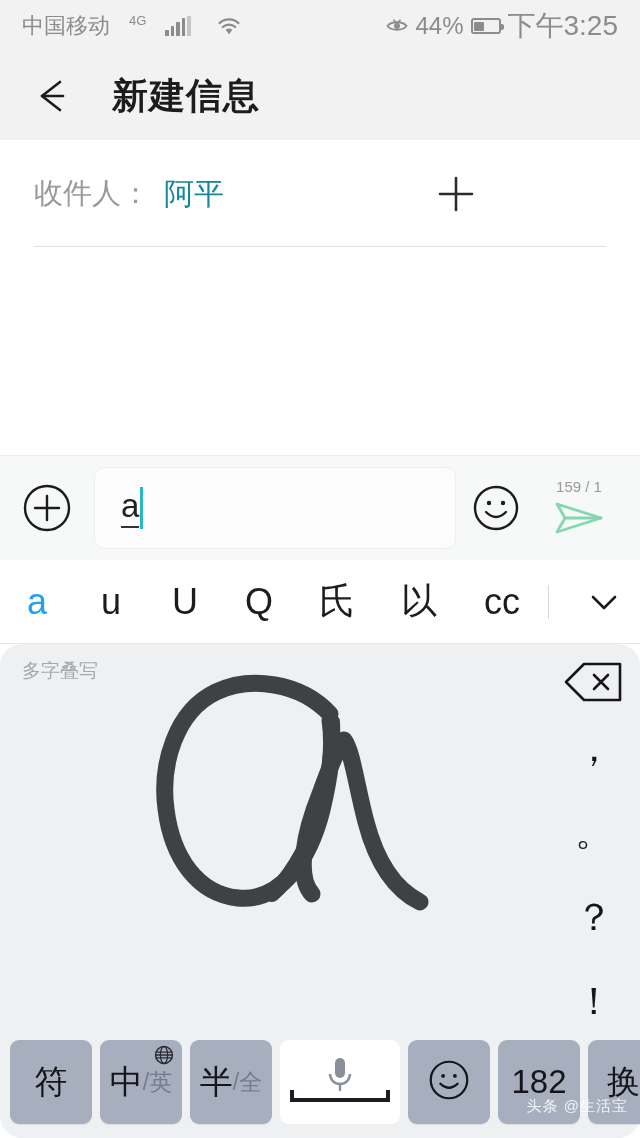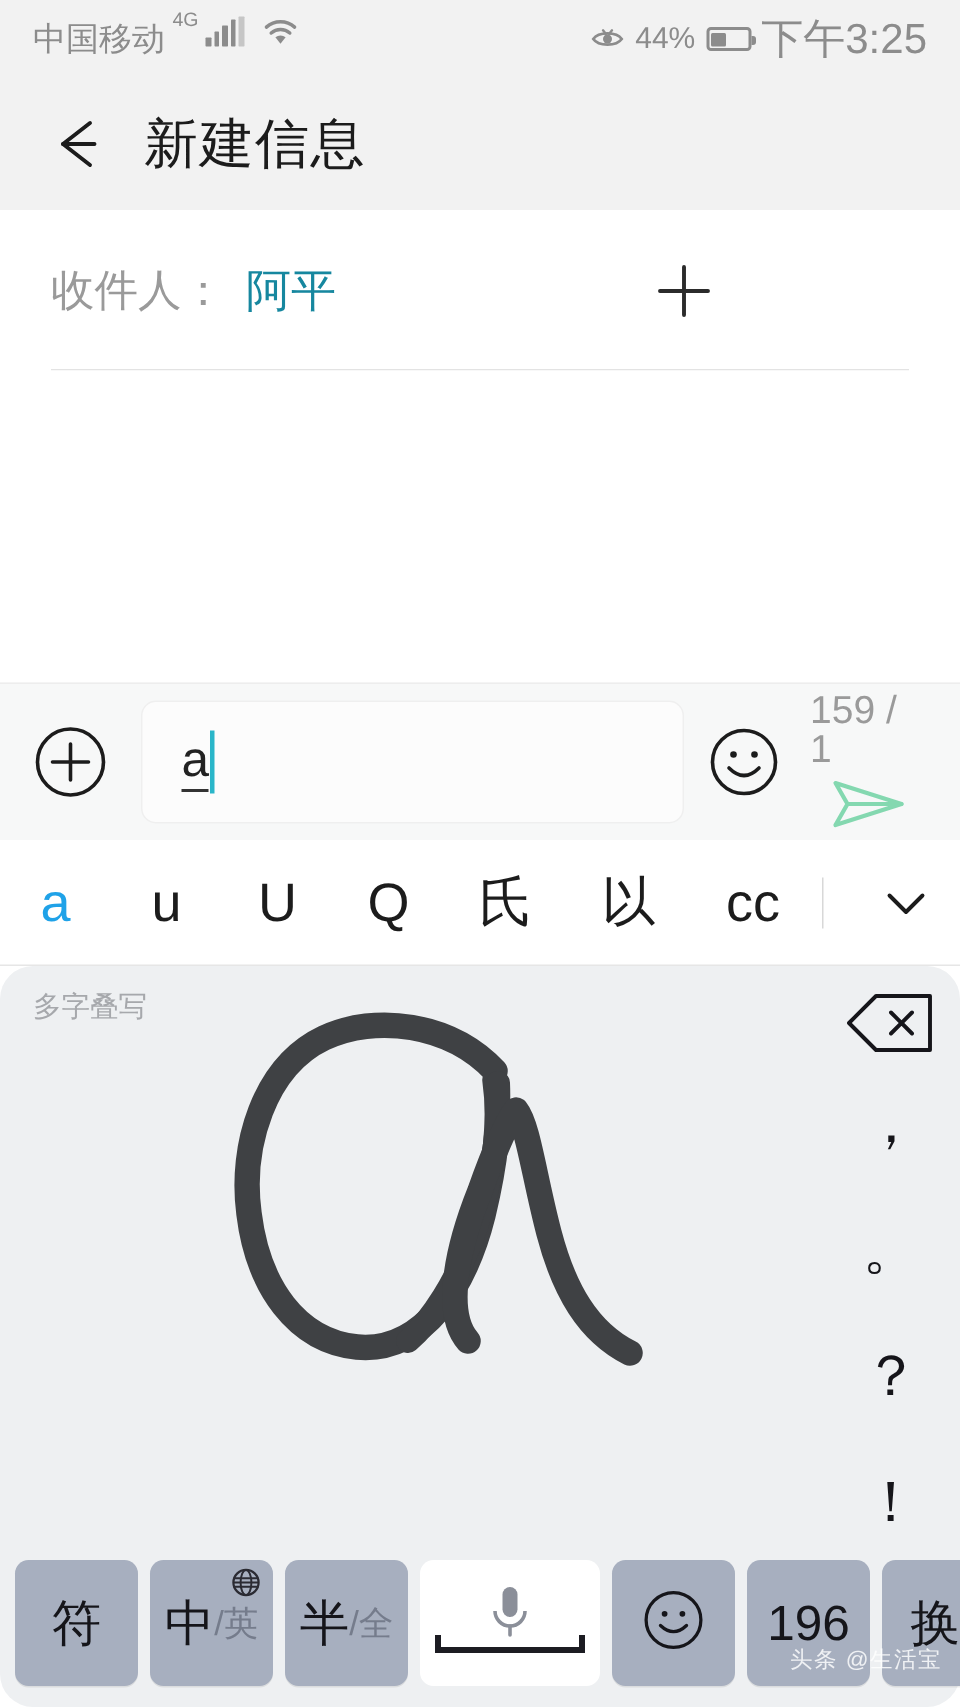--- a/index.html
+++ b/index.html
@@ -17,34 +17,34 @@
 
   
   .status-bar {
     position: absolute; top: 0; left: 0;
     width: 640px; height: 52px;
     background: #f2f2f2;
     display: flex; align-items: center;
     padding: 0 22px;
     color: #8c8c8c;
   }
-  .status-left { display: flex; gap: 5px; }
+  .status-left { display: flex; align-items: center; gap: 19px; }
   .carrier { font-size: 22px; color: #8c8c8c; letter-spacing: 0px; }
   .net-type { font-size: 13px; color: #8c8c8c; position: relative; top: -6px; }
   .sig-bars { display: flex; align-items: flex-end; gap: 2px; height: 20px; }
   .sig-bars i { display: block; width: 3.5px; background: #8c8c8c; border-radius: .5px; }
   .sig-bars i:nth-child(1){ height: 6px; }
   .sig-bars i:nth-child(2){ height: 10px; }
   .sig-bars i:nth-child(3){ height: 14px; }
   .sig-bars i:nth-child(4){ height: 18px; }
   .sig-bars i:nth-child(5){ height: 20px; background:#c6c6c6; }
   .wifi-icon { width: 26px; height: 20px; position: relative; margin-left: 6px; }
   .status-right { margin-left: auto; display: flex; align-items: center; gap: 7px; }
   .eye-icon { width: 22px; height: 16px; }
-  .batt-pct { font-size: 20px; color: #8c8c8c; }
+  .batt-pct { font-size: 24px; color: #8c8c8c; }
   .battery {
     width: 30px; height: 16px; border: 2px solid #8c8c8c; border-radius: 3px;
     position: relative; display: flex; align-items: center; padding: 1.5px;
   }
   .battery::after {
     content:''; position:absolute; right:-5px; top:4px;
     width:3px; height:6px; background:#8c8c8c; border-radius:0 2px 2px 0;
   }
   .battery .fill { height: 100%; width: 44%; background: #8c8c8c; border-radius: 1px; }
   .clock { font-size: 28px; color: #8c8c8c; }
@@ -52,22 +52,22 @@
   
   .app-bar {
     position: absolute; top: 52px; left: 0;
     width: 640px; height: 88px;
     background: #f2f2f2;
     display: flex; align-items: center;
     padding-left: 30px;
   }
   .back-arrow { width: 46px; height: 46px; flex: 0 0 auto; }
   .app-title {
-    font-size: 36px; color: #1c1c1c; margin-left: 20px;
-    letter-spacing: 1px; font-weight: 400;
+    font-size: 36px; color: #1c1c1c; margin-left: 36px;
+    letter-spacing: 1px; font-weight: 700;
   }
 
   
   .recipient-row {
     position: absolute; top: 140px; left: 0;
     width: 512px; height: 108px;
     background: #ffffff;
     display: flex; align-items: center;
     padding: 0 34px;
   }
@@ -107,21 +107,21 @@
     line-height: 1.1; padding-bottom: 1px;
   }
   .caret {
     width: 3px; height: 42px; background: #2ab6c9; margin-left: 1px;
   }
   .emoji-btn { width: 48px; height: 48px; flex: 0 0 auto; margin-right: 20px; }
   .send-col {
     flex: 0 0 auto; width: 78px; height: 82px;
     display: flex; flex-direction: column; align-items: center; justify-content: center;
   }
-  .send-count { font-size: 26px; color: #9a9a9a; line-height: 1; margin-bottom: 4px; }
+  .send-count { font-size: 15px; color: #9a9a9a; line-height: 1; margin-bottom: 4px; }
   .send-icon { width: 56px; height: 40px; }
 
   
   .candidate-bar {
     position: absolute; top: 560px; left: 0;
     width: 640px; height: 84px;
     background: #ffffff;
     display: flex; align-items: center;
     border-bottom: 1px solid #e6e6e6;
   }
@@ -376,21 +376,21 @@
           <svg viewBox="0 0 46 46" width="42" height="42">
             <circle cx="23" cy="23" r="20" fill="none" stroke="#15151a" stroke-width="2.4"></circle>
             <circle cx="16.5" cy="18.5" r="2.1" fill="#15151a"></circle>
             <circle cx="29.5" cy="18.5" r="2.1" fill="#15151a"></circle>
             <path d="M13.5 27 Q23 36 32.5 27" fill="none" stroke="#15151a" stroke-width="2.4" stroke-linecap="round"></path>
           </svg>
         </span>
       </div>
 
       <div class="key key-num">
-        <span class="main">196</span>
+        <span class="main">182</span>
       </div>
 
       <div class="key key-enter">
         <span class="main">换行</span>
       </div>
     </div>
 
     <span class="watermark">头条 @生活宝</span>
   </div>
 

